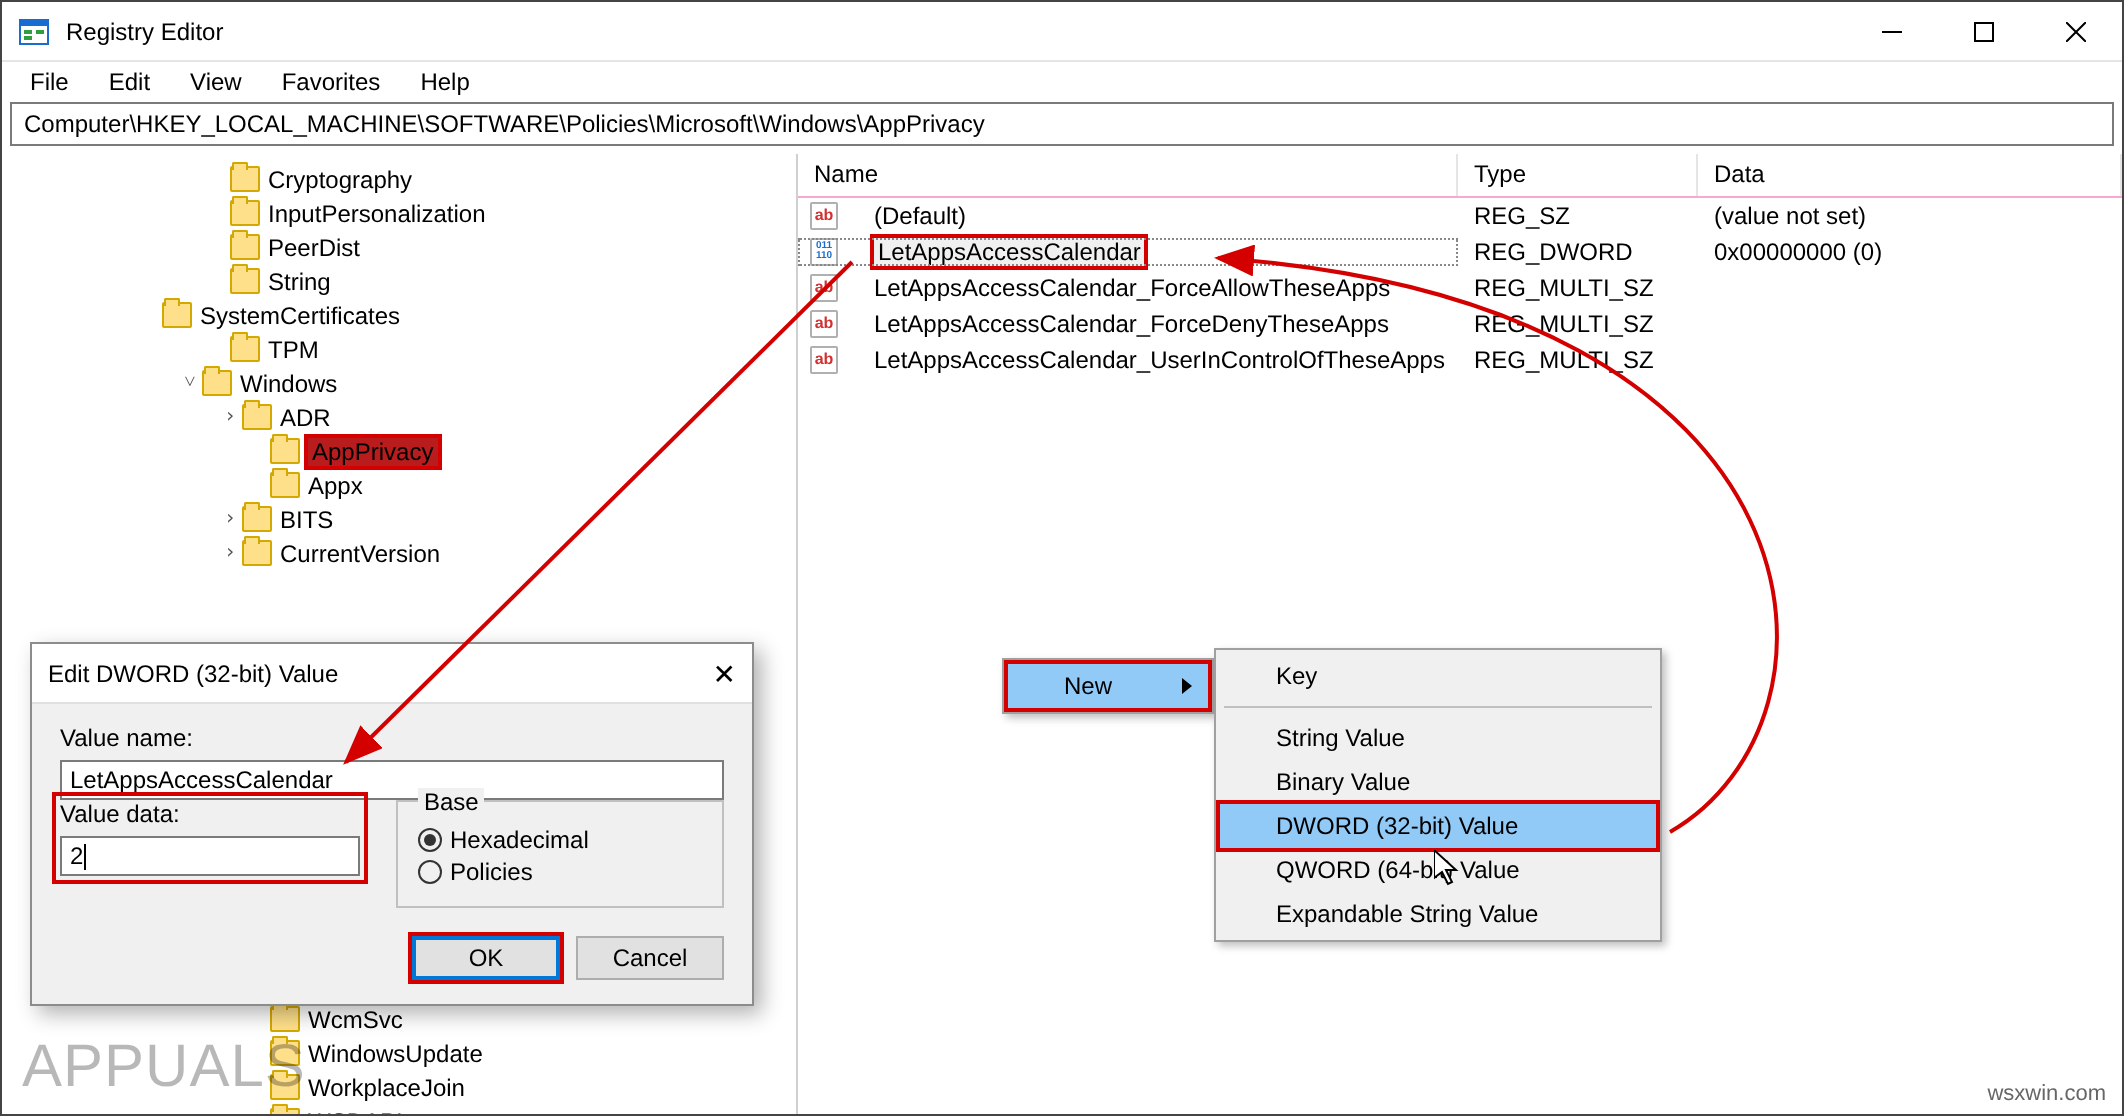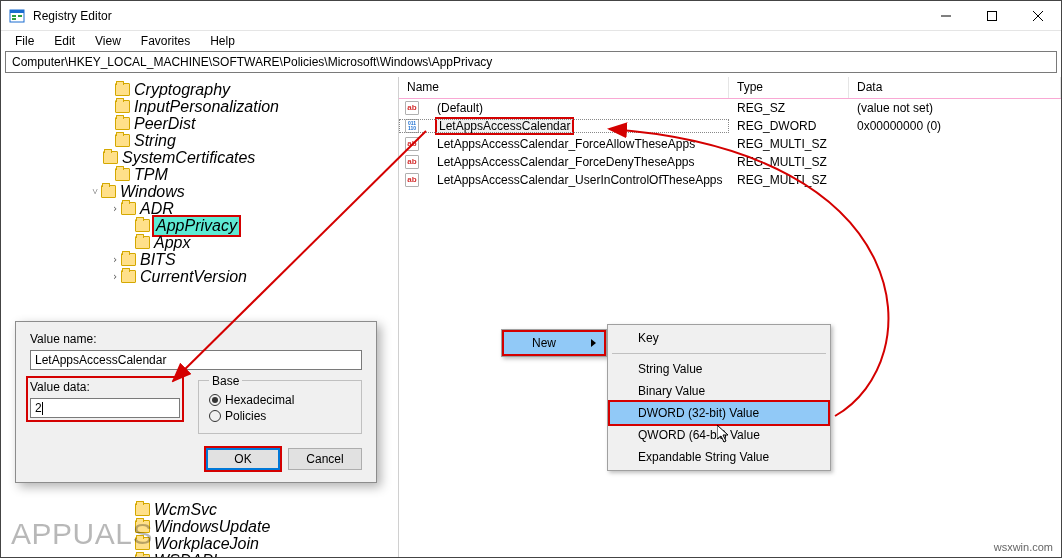--- a/index.html
+++ b/index.html
@@ -90,24 +90,24 @@
   .tree-row .ficon::before {
     content: '';
     position: absolute;
     top: -3px; left: 0;
     width: 6px; height: 3px;
     background: #ffe08a;
     border: 1px solid #d4a800;
     border-bottom: none;
     border-radius: 1px 1px 0 0;
   }
-  .tree-row .label { font-size: 16px; font-style: italic; }
+  .tree-row .label { font-size: 12px; }
   .tree-row.selected .label {
     outline: 2px solid #d40000;
-    background: #5eead4;
+    background: #b91c1c;
     padding: 0 2px;
   }
   
   .values {
     flex: 1;
     background: #fff;
     position: relative;
   }
   .values-header {
     display: flex;
@@ -210,21 +210,21 @@
   .dialog .dbody { padding: 10px 14px 12px 14px; }
   .dialog .dlabel { font-size: 12px; margin-bottom: 4px; display: block; }
   .dialog input[type=text] {
     width: 100%;
     border: 1px solid #7a7a7a;
     padding: 2px 4px;
     font-size: 12px;
     font-family: inherit;
     background: #fff;
   }
-  .dialog .row2 { display: flex; gap: 18px; margin-top: 10px; align-items: flex-start; }
+  .dialog .row2 { display: flex; gap: 18px; margin-top: 0; align-items: flex-start; }
   .dialog .valbox { width: 150px; }
   .dialog .valbox.outlined { outline: 2px solid #d40000; outline-offset: 2px; }
   .dialog .fieldset { border: 1px solid #c0c0c0; padding: 6px 10px 8px 10px; }
   .dialog .fieldset .legend { font-size: 12px; position: relative; top: -13px; background: #f0f0f0; padding: 0 3px; display: inline-block;}
   .dialog .radios { margin-top: -10px; }
   .dialog .radio { display: flex; align-items: center; gap: 4px; font-size: 12px; margin: 2px 0;}
   .dialog .radio .r { width: 12px; height: 12px; border: 1px solid #333; border-radius: 50%; position: relative;}
   .dialog .radio.checked .r::after { content:''; position:absolute; top:2px;left:2px;width:6px;height:6px;background:#333;border-radius:50%;}
   .dialog .btns { display: flex; justify-content: flex-end; gap: 8px; margin-top: 14px; }
   .dialog button {
@@ -322,21 +322,21 @@
       <div class="tree-row" style="padding-left: 102px;">
         <span class="twisty"></span>
         <span class="ficon"></span>
         <span class="label">PeerDist</span>
       </div>
       <div class="tree-row" style="padding-left: 102px;">
         <span class="twisty"></span>
         <span class="ficon"></span>
         <span class="label">String</span>
       </div>
-      <div class="tree-row" style="padding-left: 90px;">
+      <div class="tree-row" style="padding-left: 68px;">
         <span class="twisty"></span>
         <span class="ficon"></span>
         <span class="label">SystemCertificates</span>
       </div>
       <div class="tree-row" style="padding-left: 102px;">
         <span class="twisty"></span>
         <span class="ficon"></span>
         <span class="label">TPM</span>
       </div>
       <div class="tree-row" style="padding-left: 88px;">
@@ -460,20 +460,25 @@
   <div class="citem">Expandable String Value</div>
 </div>
 
 <div class="cursor" style="left:716px; top:424px;">
   <svg width="16" height="20" viewBox="0 0 16 20">
     <path d="M0 0 L0 14 L4 11 L7 17 L9 16 L6 10 L11 10 Z" fill="#fff" stroke="#000" stroke-width="1"></path>
   </svg>
 </div>
 
 <div class="dialog">
+  <div class="dtitle">
+    <span>Edit DWORD (32-bit) Value</span>
+    <span class="spacer"></span>
+    <span class="close-x">✕</span>
+  </div>
   <div class="dbody">
     <label class="dlabel">Value name:</label>
     <input type="text" readonly="" value="LetAppsAccessCalendar" style="">
     <div class="row2">
       <div class="valbox outlined">
         <label class="dlabel">Value data:</label>
         <div style="border:1px solid #7a7a7a; background:#fff; padding:2px 4px; height:20px;">
           <span>2</span><span class="caret"></span>
         </div>
       </div>

